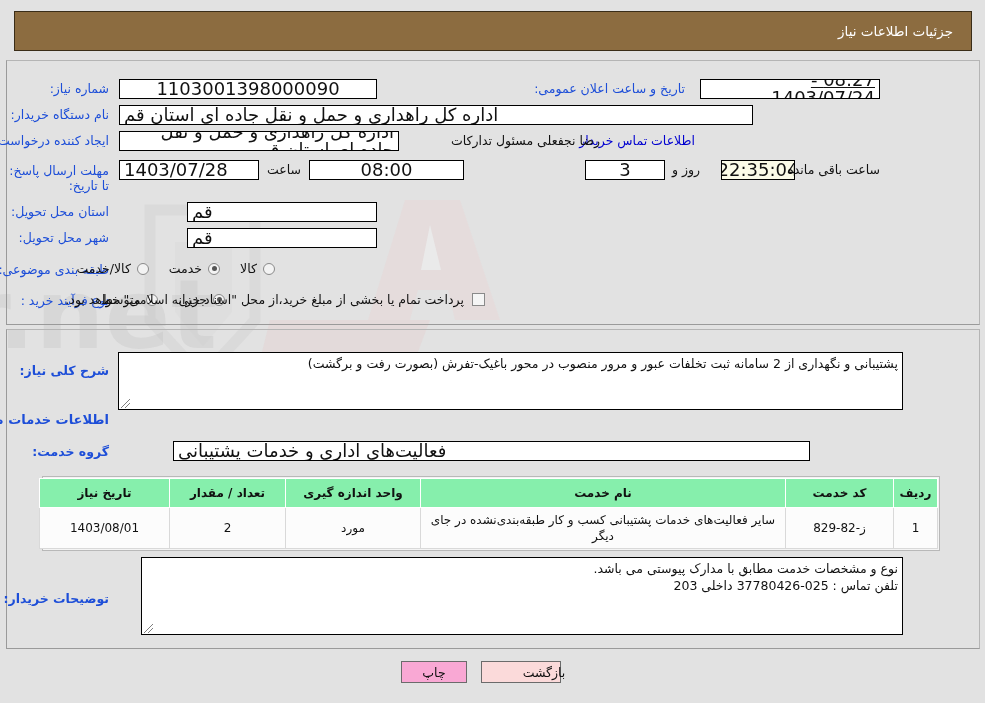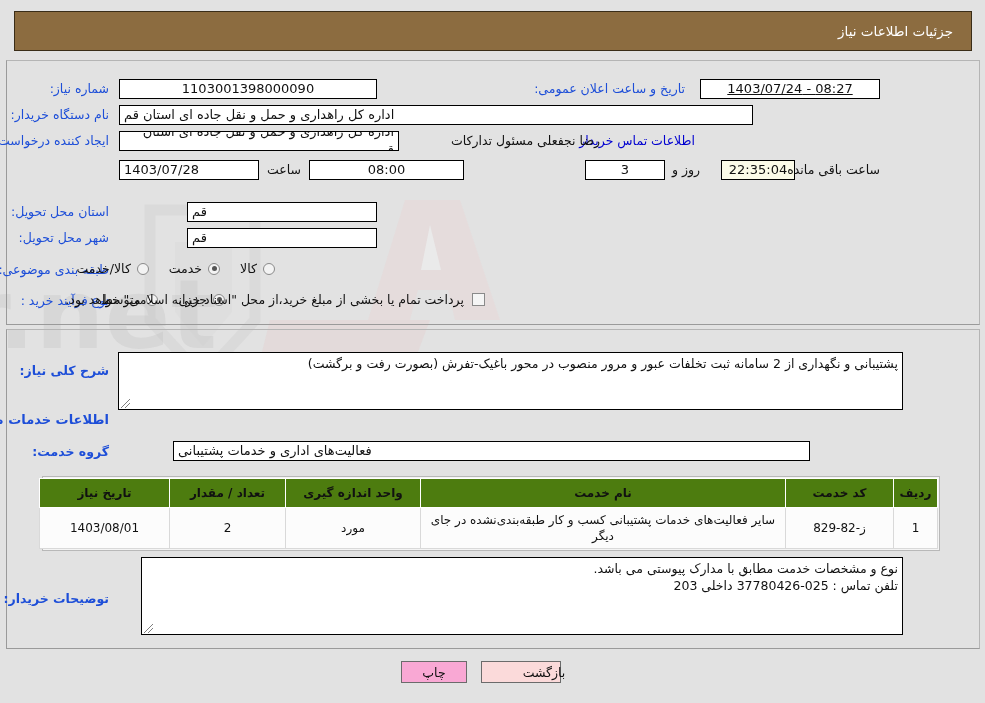--- a/index.html
+++ b/index.html
@@ -74,21 +74,21 @@
     color: #1d4ed8;
     text-align: right;
     line-height: 15px;
   }
   .lbl-bold { font-weight: bold; }
 
   .fld {
     background: #ffffff;
     border: 1px solid #000000;
     box-sizing: border-box;
-    font-size: 13px;
+    font-size: 18px;
     color: #111;
     height: 20px;
     line-height: 18px;
     padding: 0 4px;
     display: flex;
     align-items: center;
     overflow: hidden;
   }
   .fld.center { justify-content: center; }
   .fld.right  { justify-content: flex-end; }
@@ -165,21 +165,21 @@
     background: #f4f4f4;
     padding: 1px;
     box-sizing: border-box;
   }
   table.grid {
     border-collapse: collapse;
     width: 100%;
     table-layout: fixed;
   }
   table.grid th {
-    background: #4d7c0f;
+    background: #86efac;
     border: 1px solid #ffffff;
     font-size: 12px;
     font-weight: bold;
     color: #111;
     height: 24px;
     padding: 2px 3px;
     text-align: center;
   }
   table.grid td {
     background: #fcfcfc;
@@ -255,20 +255,23 @@
     <span class="lbl">ایجاد کننده درخواست:</span>
   </div>
   <div class="fld right" style="position:absolute; right:586px; top:131px; width:280px; z-index:4;">اداره کل راهداری و حمل و نقل جاده ای استان قم</div>
   <div class="row" style="right:290px; top:133px;">
     <a class="link">اطلاعات تماس خریدار</a>
   </div>
   <div class="row" style="right:385px; top:133px;">
     <span class="plain">رضا  نجفعلی مسئول تدارکات</span>
   </div>
 
+  <div class="row" style="right:876px; top:163px; display:block; text-align:right;">
+    <span class="lbl" style="display:block; white-space:pre-line;">مهلت ارسال پاسخ: تا تاریخ:</span>
+  </div>
   <div class="fld right" style="position:absolute; right:726px; top:160px; width:140px; z-index:4;">1403/07/28</div>
   <div class="row" style="right:684px; top:162px;">
     <span class="plain">ساعت</span>
   </div>
   <div class="fld center" style="position:absolute; right:521px; top:160px; width:155px; z-index:4;">08:00</div>
   <div class="fld center" style="position:absolute; right:320px; top:160px; width:80px; z-index:4;">3</div>
   <div class="row" style="right:285px; top:162px;">
     <span class="plain">روز و</span>
   </div>
   <div class="fld center cream" style="position:absolute; right:190px; top:160px; width:74px; z-index:4;">22:35:04</div>

